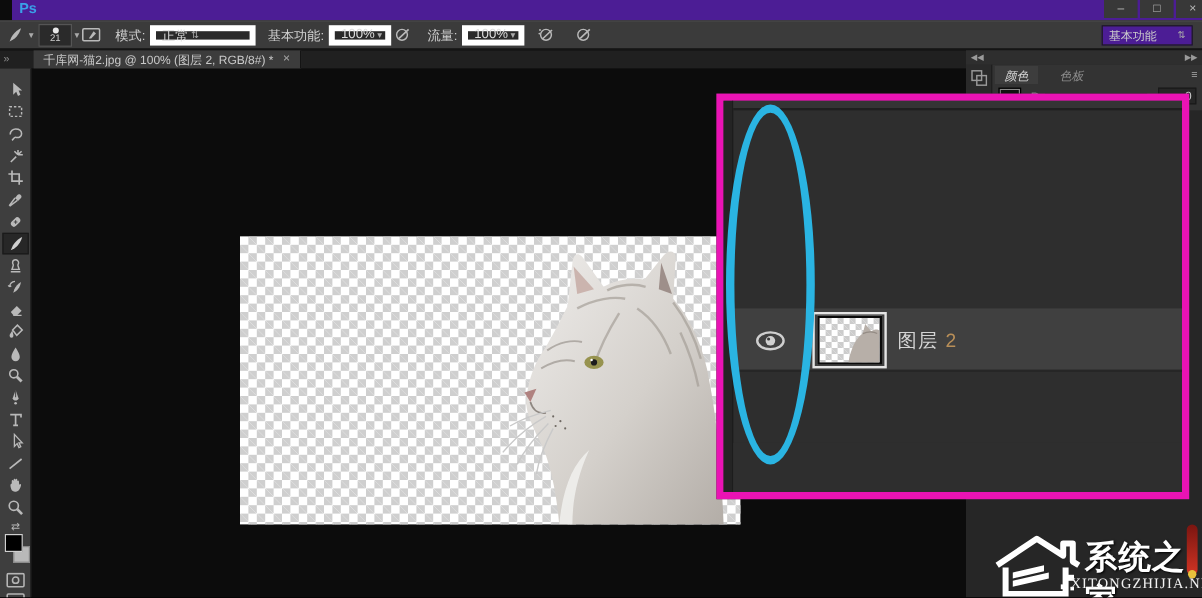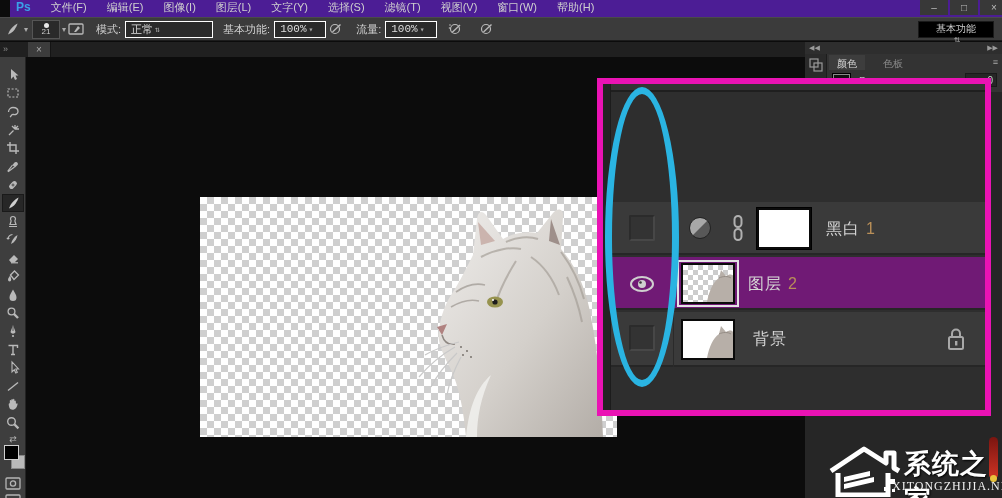--- a/index.html
+++ b/index.html
@@ -21,28 +21,28 @@
   #optionsbar { left:0; top:17px; width:1002px; height:24px; background:#3b3b3b;
                 border-top:1px solid #4a4a4a; border-bottom:1px solid #1c1c1c;
                 display:flex; align-items:center; font-size:11px; color:#cfcfcf; }
   .tool-chip { display:flex; align-items:center; gap:2px; padding:0 4px; }
   .brush-preview { width:28px; height:19px; background:#2a2a2a; border:1px solid #555;
                    display:flex; flex-direction:column; align-items:center; justify-content:center;
                    font-size:8px; color:#ccc; line-height:8px; }
   .brush-dot { width:5px; height:5px; border-radius:50%; background:#e8e8e8; }
   .caret { font-size:8px; color:#aaa; margin-left:2px; }
   .opt-label { margin:0 4px 0 10px; }
-  .opt-select { background:#2a2a2a; border:1px solid #ffffff; color:#ddd; height:17px;
+  .opt-select { background:#2a2a2a; border:5px solid #ffffff; color:#ddd; height:17px;
                 display:flex; align-items:center; justify-content:flex-start;
-                padding:0 5px; font-size:11px;font-family:Liberation Mono, monospace; }
+                padding:0 5px; font-size:11px; }
   .icon-btn { width:20px; height:18px; display:flex; align-items:center; justify-content:center; }
   #workspace-select { position:absolute; right:8px; top:3px; width:76px; height:17px;
-                      background:#000000; border:1px solid #1a1a1a; color:#ccc;
+                      background:#4c1d95; border:1px solid #1a1a1a; color:#ccc;
                       display:flex; align-items:center; justify-content:space-between;
-                      padding:0 5px; font-size:10px;flex-direction:column; }
+                      padding:0 5px; font-size:10px; }
 
   
   #tabbar { left:0; top:42px; width:1002px; height:15px; background:#202020; color:#9a9a9a; }
   #doc-tab { position:absolute; left:28px; top:0; height:15px; background:#3c3c3c;
              color:#c9c9c9; font-size:10px; display:flex; align-items:center;
              padding:0 8px; gap:8px; border-right:1px solid #141414; }
   #tab-close { color:#aaa; font-size:10px; }
   .chevrons { font-size:9px; color:#8a8a8a; }
 
   
@@ -64,42 +64,42 @@
             background-size:14px 14px; background-position:0 0,7px 7px; }
 
   
   #dock { left:805px; top:42px; width:197px; height:456px; background:#262626; }
   #dock-header { position:absolute; left:0; top:0; width:197px; height:12px; background:#2e2e2e;
                  color:#9a9a9a; font-size:7px; display:flex; justify-content:space-between;
                  align-items:center; padding:0 4px; }
   #dock-iconcol { position:absolute; left:0; top:12px; width:22px; height:36px; background:#2a2a2a;
                   border-right:1px solid #1d1d1d; display:flex; justify-content:center; padding-top:4px; }
   #color-panel { position:absolute; left:22px; top:12px; width:175px; height:38px; background:#333; }
-  .panel-tab { position:absolute; top:1px; height:15px; font-size:10px; padding:2px 8px 0; }
+  .panel-tab { position:absolute; top:1px; height:15px; font-size:10px; padding:2px 8px 0;font-style:italic; }
   .panel-tab.active { background:#3d3d3d; color:#d8d8d8; }
   .panel-tab.inactive { color:#8d8d8d; }
   #panel-menu-icon { position:absolute; right:4px; top:3px; color:#aaa; font-size:9px; }
   #color-swatch { position:absolute; left:6px; top:20px; width:17px; height:13px;
                   background:#111; border:1px solid #888; outline:1px solid #000; }
   #channel-r { position:absolute; left:32px; top:22px; color:#bbb; font-size:10px; }
   #r-slider { position:absolute; left:44px; top:24px; width:85px; height:5px;
               background:linear-gradient(90deg,#2a0000,#e03020); border:1px solid #0d0d0d; }
   #r-value { position:absolute; left:138px; top:19px; width:32px; height:14px; background:#262626;
              border:1px solid #1a1a1a; color:#ccc; font-size:10px; text-align:right; padding:1px 3px 0 0; }
 
   
   #layers-overlay { left:597px; top:78px; width:394px; height:338px;
                     border:6px solid #ea13b4; background:#2e2e2e; z-index:10; }
   #lp-leftstrip { position:absolute; left:0; top:0; width:8px; height:326px;
                   background:#242424; border-right:1px solid #1c1c1c; }
   #lp-topsliver { position:absolute; left:8px; top:0; width:374px; height:8px;
                   background:#343434; border-bottom:2px solid #1f1f1f; }
   .lrow { position:absolute; left:8px; width:374px; height:53px; background:#3a3a3a;
           border-bottom:2px solid #262626; }
-  .lrow.selected { background:#701a75; }
+  .lrow.selected { background:#404040; }
   .lcheckcol-sep { position:absolute; left:62px; top:0; width:1px; height:53px; background:#2a2a2a; }
   .lcheck { position:absolute; left:18px; top:13px; width:26px; height:26px; background:#333;
             border-top:2px solid #2b2b2b; border-left:2px solid #2b2b2b;
             border-bottom:2px solid #474747; border-right:2px solid #474747; border-radius:2px; }
   .lthumb { position:absolute; top:7px; border:2px solid #0a0a0a; background:#fff; }
   .adjicon { position:absolute; left:78px; top:15px; width:22px; height:22px; border-radius:50%;
              background:linear-gradient(135deg,#a8a8a8 49%,#585858 51%); border:1px solid #222; }
   .lname { position:absolute; top:17px; font-size:16px; color:#d4d4d4; letter-spacing:1px; }
   .lnum { color:#b98f58; margin-left:6px; }
   .sel-brackets { position:absolute; left:66px; top:3px; width:62px; height:47px;
@@ -125,21 +125,20 @@
   #wm-domain { position:absolute; left:64px; top:42px; font-size:12px; color:#f2f2f2;
                font-family:"Liberation Serif", serif; letter-spacing:1px; }
 </style>
 </head>
 <body>
 
 <div id="screen">
 
   <div id="menubar" class="abs">
     <span id="ps-logo">Ps</span>
-    <span id="menubar-items"><span class="menu-item">文件(F)</span><span class="menu-item">编辑(E)</span><span class="menu-item">图像(I)</span><span class="menu-item">图层(L)</span><span class="menu-item">文字(Y)</span><span class="menu-item">选择(S)</span><span class="menu-item">滤镜(T)</span><span class="menu-item">视图(V)</span><span class="menu-item">窗口(W)</span><span class="menu-item">帮助(H)</span></span>
     <div id="win-controls">
       <span class="win-btn">–</span>
       <span class="win-btn">□</span>
       <span class="win-btn">×</span>
     </div>
   </div>
 
   <div id="optionsbar" class="abs">
     <div class="tool-chip">
       <svg width="16" height="16" viewBox="0 0 16 16">
@@ -195,20 +194,21 @@
     </div>
     <div id="workspace-select">
       <span>基本功能</span>
       <span class="caret">⇅</span>
     </div>
   </div>
 
   <div id="tabbar" class="abs">
     <span class="chevrons abs" style="left:3px;top:2px">»</span>
     <div id="doc-tab">
+      <span>千库网-猫2.jpg @ 100% (图层 2, RGB/8#) *</span>
       <span id="tab-close">×</span>
     </div>
   </div>
 
   <div id="toolbar" class="abs">
     <div id="tools-container">
         <div class="tool" style="top: 9px;">
           <svg width="16" height="16" viewBox="0 0 16 16">
             <path d="M6 2 L6 12 L8.5 9.5 L10 13 L12 12 L10.5 8.5 L13.5 8.5 Z" fill="#b9b9b9"></path>
           </svg>
@@ -386,71 +386,40 @@
       <div id="r-value">0</div>
     </div>
   </div>
 
   <div id="layers-overlay" class="abs">
     <div id="lp-leftstrip"></div>
     <div id="lp-topsliver"></div>
 
 
 
-    <div class="lrow" style="top:118px">
-      <div class="lcheckcol-sep"></div>
-      <div class="lcheck"></div>
-      <div class="adjicon"></div>
-      <svg class="abs" style="left:120px;top:13px" width="14" height="27" viewBox="0 0 14 27">
-        <rect x="3.5" y="1" width="7" height="11" rx="3.5" fill="none" stroke="#b0b0b0" stroke-width="2"></rect>
-        <rect x="3.5" y="14" width="7" height="11" rx="3.5" fill="none" stroke="#b0b0b0" stroke-width="2"></rect>
-      </svg>
-      <div class="lthumb" style="left:146px;top:6px;width:54px;height:41px;outline:1px solid #000"></div>
-      <div class="lname" style="left:215px">
-        <span>黑白</span><span class="lnum">1</span>
-      </div>
-    </div>
 
     <div class="lrow selected" style="top:173px">
       <div class="lcheckcol-sep"></div>
       <svg class="abs" style="left:17px;top:17px" width="28" height="20" viewBox="0 0 28 20">
         <ellipse cx="14" cy="10" rx="11" ry="7" fill="none" stroke="#cfcfcf" stroke-width="2"></ellipse>
         <circle cx="14" cy="10" r="4" fill="#cfcfcf"></circle>
         <circle cx="12.5" cy="8.5" r="1.3" fill="#3a3a3a"></circle>
       </svg>
       <div class="sel-brackets"></div>
       <div class="lthumb checker-sm" style="left:70px;top:6px;width:54px;height:41px">
         <svg width="50" height="37" viewBox="0 0 50 37">
           <path d="M24 37 C26 26 30 17 36 13 L38 5 L43 11 C46 9 49 9 50 11 L50 37 Z" fill="#b7afa8"></path>
           <path d="M36 13 C40 11 45 11 48 13" stroke="#948c85" stroke-width="1" fill="none"></path>
         </svg>
       </div>
       <div class="lname" style="left:137px">
         <span>图层</span><span class="lnum">2</span>
       </div>
     </div>
 
-    <div class="lrow" style="top:228px;height:55px">
-      <div class="lcheckcol-sep" style="height:55px"></div>
-      <div class="lcheck"></div>
-      <div class="lthumb" style="left:70px;top:7px;width:54px;height:41px">
-        <svg width="50" height="37" viewBox="0 0 50 37">
-          <path d="M24 37 C26 26 30 17 36 13 L38 5 L43 11 C46 9 49 9 50 11 L50 37 Z" fill="#b7afa8"></path>
-          <path d="M36 13 C40 11 45 11 48 13" stroke="#948c85" stroke-width="1" fill="none"></path>
-        </svg>
-      </div>
-      <div class="lname" style="left:142px">
-        <span>背景</span><span class="lnum"></span>
-      </div>
-      <svg class="abs" style="left:336px;top:15px" width="18" height="24" viewBox="0 0 18 24">
-        <rect x="2" y="10" width="14" height="12" rx="1.5" fill="none" stroke="#a8a8a8" stroke-width="2"></rect>
-        <path d="M5 10 V6.5 A4 4 0 0 1 13 6.5 V10" fill="none" stroke="#a8a8a8" stroke-width="2"></path>
-        <rect x="8" y="14" width="2.4" height="4.5" fill="#a8a8a8"></rect>
-      </svg>
-    </div>
     <div id="lp-empty"></div>
   </div>
 
   <div id="blue-ellipse" class="abs"></div>
 
   <div id="watermark" class="abs">
     <div id="wm-pin"></div>
     <div id="wm-pin-dot"></div>
     <svg class="abs" style="left:0;top:6px" width="74" height="54" viewBox="0 0 74 54">
       <path d="M3 28 L36 6 L58 20 L58 10 L66 10 L66 25 L71 28" fill="none" stroke="#fff" stroke-width="5" stroke-linejoin="round"></path>

